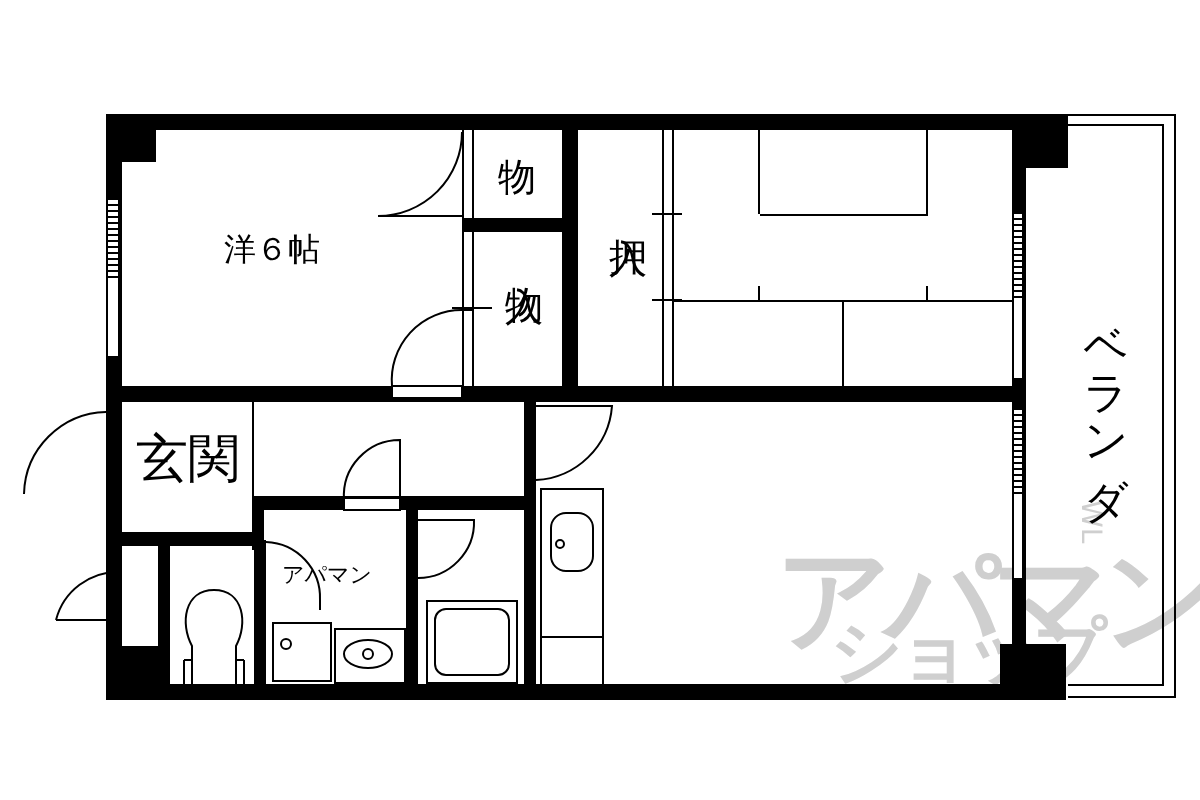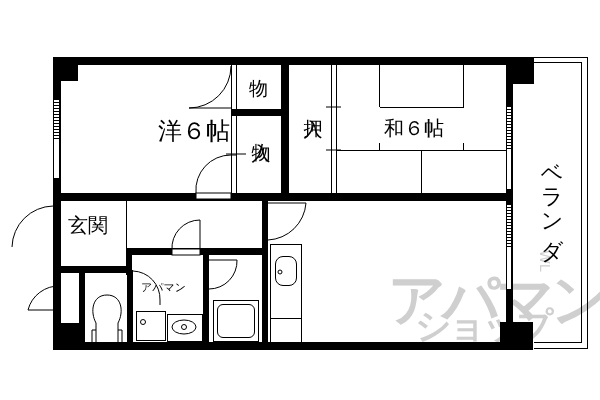--- a/index.html
+++ b/index.html
@@ -107,21 +107,20 @@
       <ellipse cx="184" cy="327" rx="12" ry="7"></ellipse>
       <circle cx="184" cy="327" r="2.5"></circle>
       <circle cx="280" cy="272" r="2"></circle>
 
       <line x1="326" y1="107" x2="341" y2="107"></line>
       <line x1="326" y1="150" x2="341" y2="150"></line>
       <line x1="226" y1="154" x2="246" y2="154"></line>
     </g>
   </svg>
 
-  <div class="label" style="left:112px;top:115px;font-size:24px;margin-left:46px;">洋６帖</div>
+  <div class="label" style="left:112px;top:115px;font-size:16px;">洋６帖</div>
   <div class="label" style="left:249px;top:76px;font-size:19px;">物</div>
   <div class="vlabel" style="left:249px;top:128px;font-size:19px;">物入</div>
   <div class="vlabel" style="left:301px;top:104px;font-size:19px;">押入</div>
-  <div class="label" style="left:384px;top:115px;font-size:20px;">和６帖</div>
   <div class="vlabel" style="left:537px;top:148px;font-size:22px;">ベランダ</div>
-  <div class="label" style="left:68px;top:212px;font-size:20px;">玄関</div>
+  <div class="label" style="left:68px;top:212px;font-size:26px;">玄関</div>
   <div class="label" style="left:141px;top:280px;font-size:11px;">アパマン</div>
 </div>
 
 </body></html>

